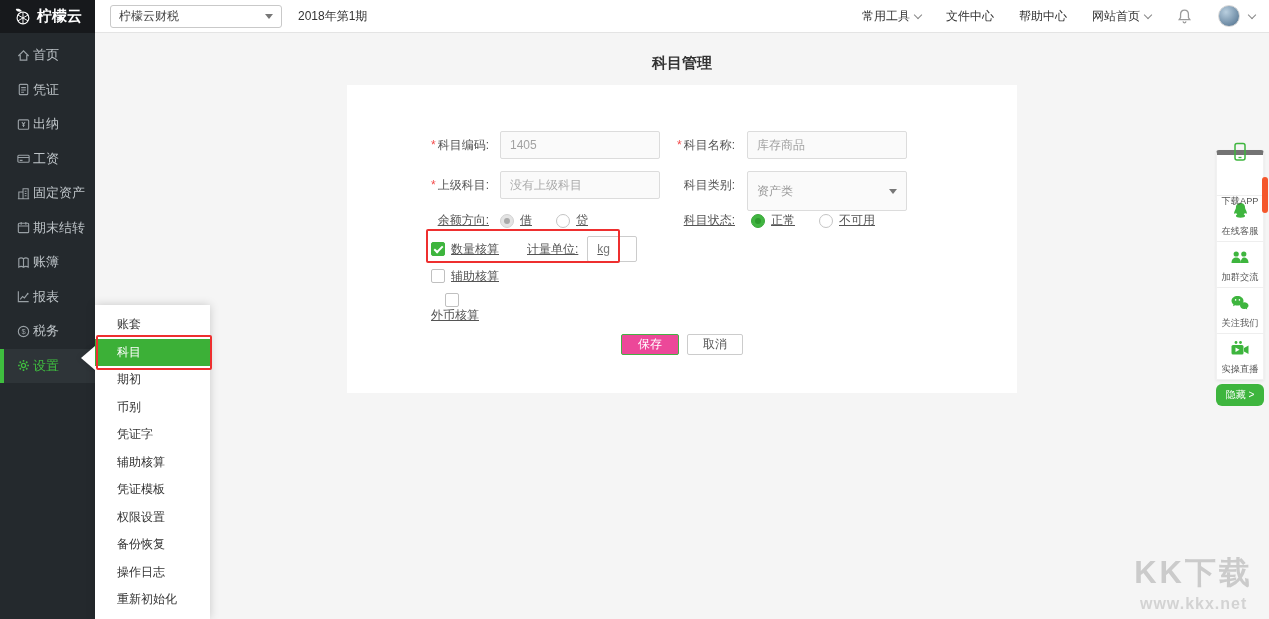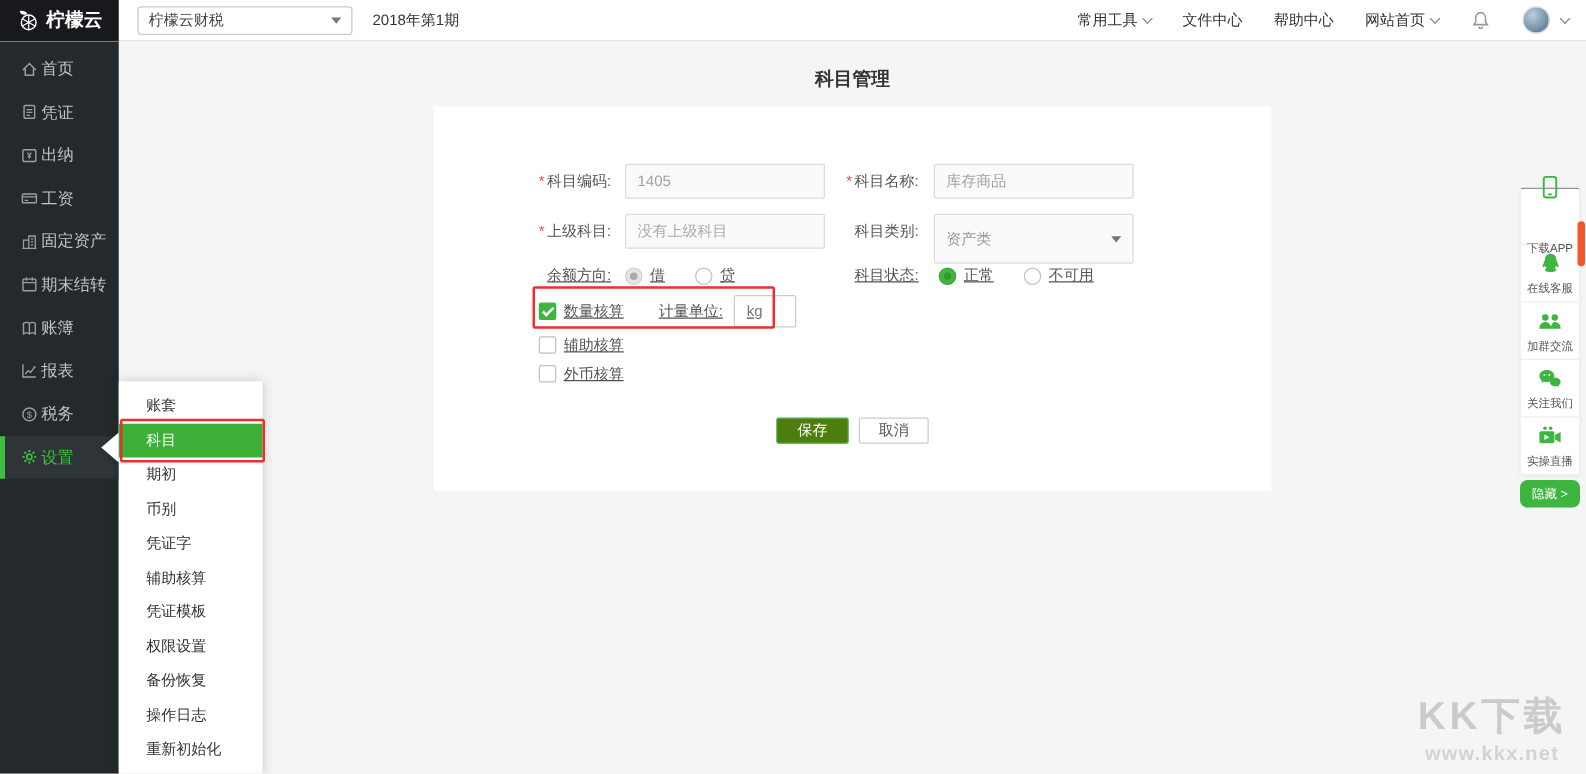--- a/index.html
+++ b/index.html
@@ -76,43 +76,43 @@
            margin-right:6px; position:relative; cursor:pointer; flex:0 0 14px; }
   .radio.dis-sel { background:#e4e4e4; border-color:#d2d2d2; }
   .radio.dis-sel::after { content:''; position:absolute; left:3px; top:3px; width:6px; height:6px;
                           border-radius:50%; background:#a9a9a9; }
   .radio.green-sel { background:#41b541; border-color:#3aa83a; }
   .radio.green-sel::after { content:''; position:absolute; left:3px; top:3px; width:6px; height:6px;
                             border-radius:50%; background:#2e9b2e; }
   .ropt { margin-right:24px; }
 
   .crow { left:84px; display:flex; align-items:center; font-size:12px; color:#555; height:28px; }
-  .row4 { top:150px; } .row5 { top:177px; height:28px; } .row6 { top:200px; height:28px; }
+  .row4 { top:150px; } .row5 { top:177px; height:28px; } .row6 { top:208px; height:28px;flex-direction:column; }
   .cbox { width:14px; height:14px; border:1px solid #c0c0c0; border-radius:2px; background:#fff;
           margin-right:6px; cursor:pointer; flex:0 0 14px; }
   .cbox.checked { background:#3eb53e; border-color:#3eb53e; }
   .cbox.checked::after { content:''; display:block; width:7px; height:3px; border-left:2px solid #fff;
                          border-bottom:2px solid #fff; transform:rotate(-45deg); margin:3px 0 0 2px; }
   .unit-label { margin-left:28px; margin-right:9px; }
   .unit-inp { width:50px; height:26px; border:1px solid #ccc; border-radius:2px; font-size:12px;
               color:#777; padding:0 9px; outline:none; font-family:inherit; background:#fff; }
   .anno-row4 { left:79px; top:144px; width:194px; height:34px; }
 
   .btns { position:absolute; top:249px; left:0; right:0; display:flex; justify-content:center; gap:8px; }
   .btn { height:21px; font-size:12px; border-radius:2px; display:flex; align-items:center;
          justify-content:center; cursor:pointer; font-family:inherit; }
-  .btn-save { width:58px; background:#4d7c0f; color:#fff; border:1px solid #45b045; }
+  .btn-save { width:58px; background:#ec4899; color:#fff; border:1px solid #45b045; }
   .btn-cancel { width:56px; background:#fff; color:#555; border:1px solid #ccc; }
 
   
   .floatbar { position:absolute; right:5px; top:150px; width:48px; z-index:6; }
   .float-item { width:48px; height:46px; background:#fff; border:1px solid #f1f1f1; border-top:none;
                 display:flex; flex-direction:column; align-items:center; justify-content:center; gap:2px;
                 box-shadow:0 1px 3px rgba(0,0,0,.07); cursor:pointer; }
-  .float-item:first-child { border-top:1px solid #737373; border-radius:3px 3px 0 0;gap:32px; }
+  .float-item:first-child { border-top:5px solid #737373; border-radius:3px 3px 0 0;gap:32px; }
   .float-item .ficn { height:22px; display:flex; align-items:center; color:#3eb53e; }
   .float-item .flbl { font-size:10px; color:#555; white-space:nowrap; transform:scale(.92); }
   .hide-btn { margin-top:4px; width:48px; height:22px; background:#3eb53e; color:#fff; font-size:10px;
               display:flex; align-items:center; justify-content:center; border-radius:6px; cursor:pointer; }
   .scroll-thumb { position:absolute; right:1px; top:177px; width:6px; height:36px; background:#f4572c;
                   border-radius:3px; z-index:7; cursor:pointer; }
 
   
   .watermark { position:absolute; right:16px; bottom:6px; text-align:center; z-index:8; pointer-events:none; }
   .wm-title { font-size:31px; font-weight:bold; color:#c7c7c7; letter-spacing:3px; opacity:.9; }

